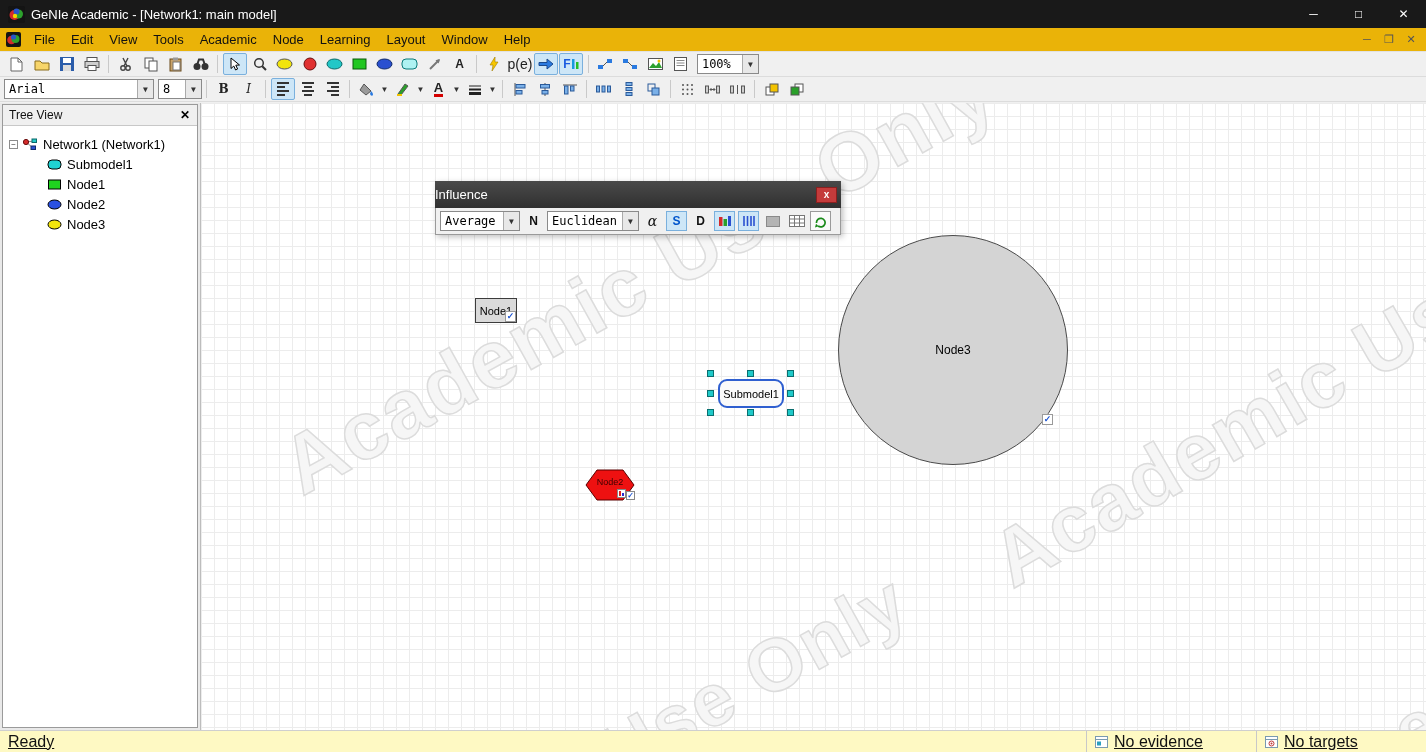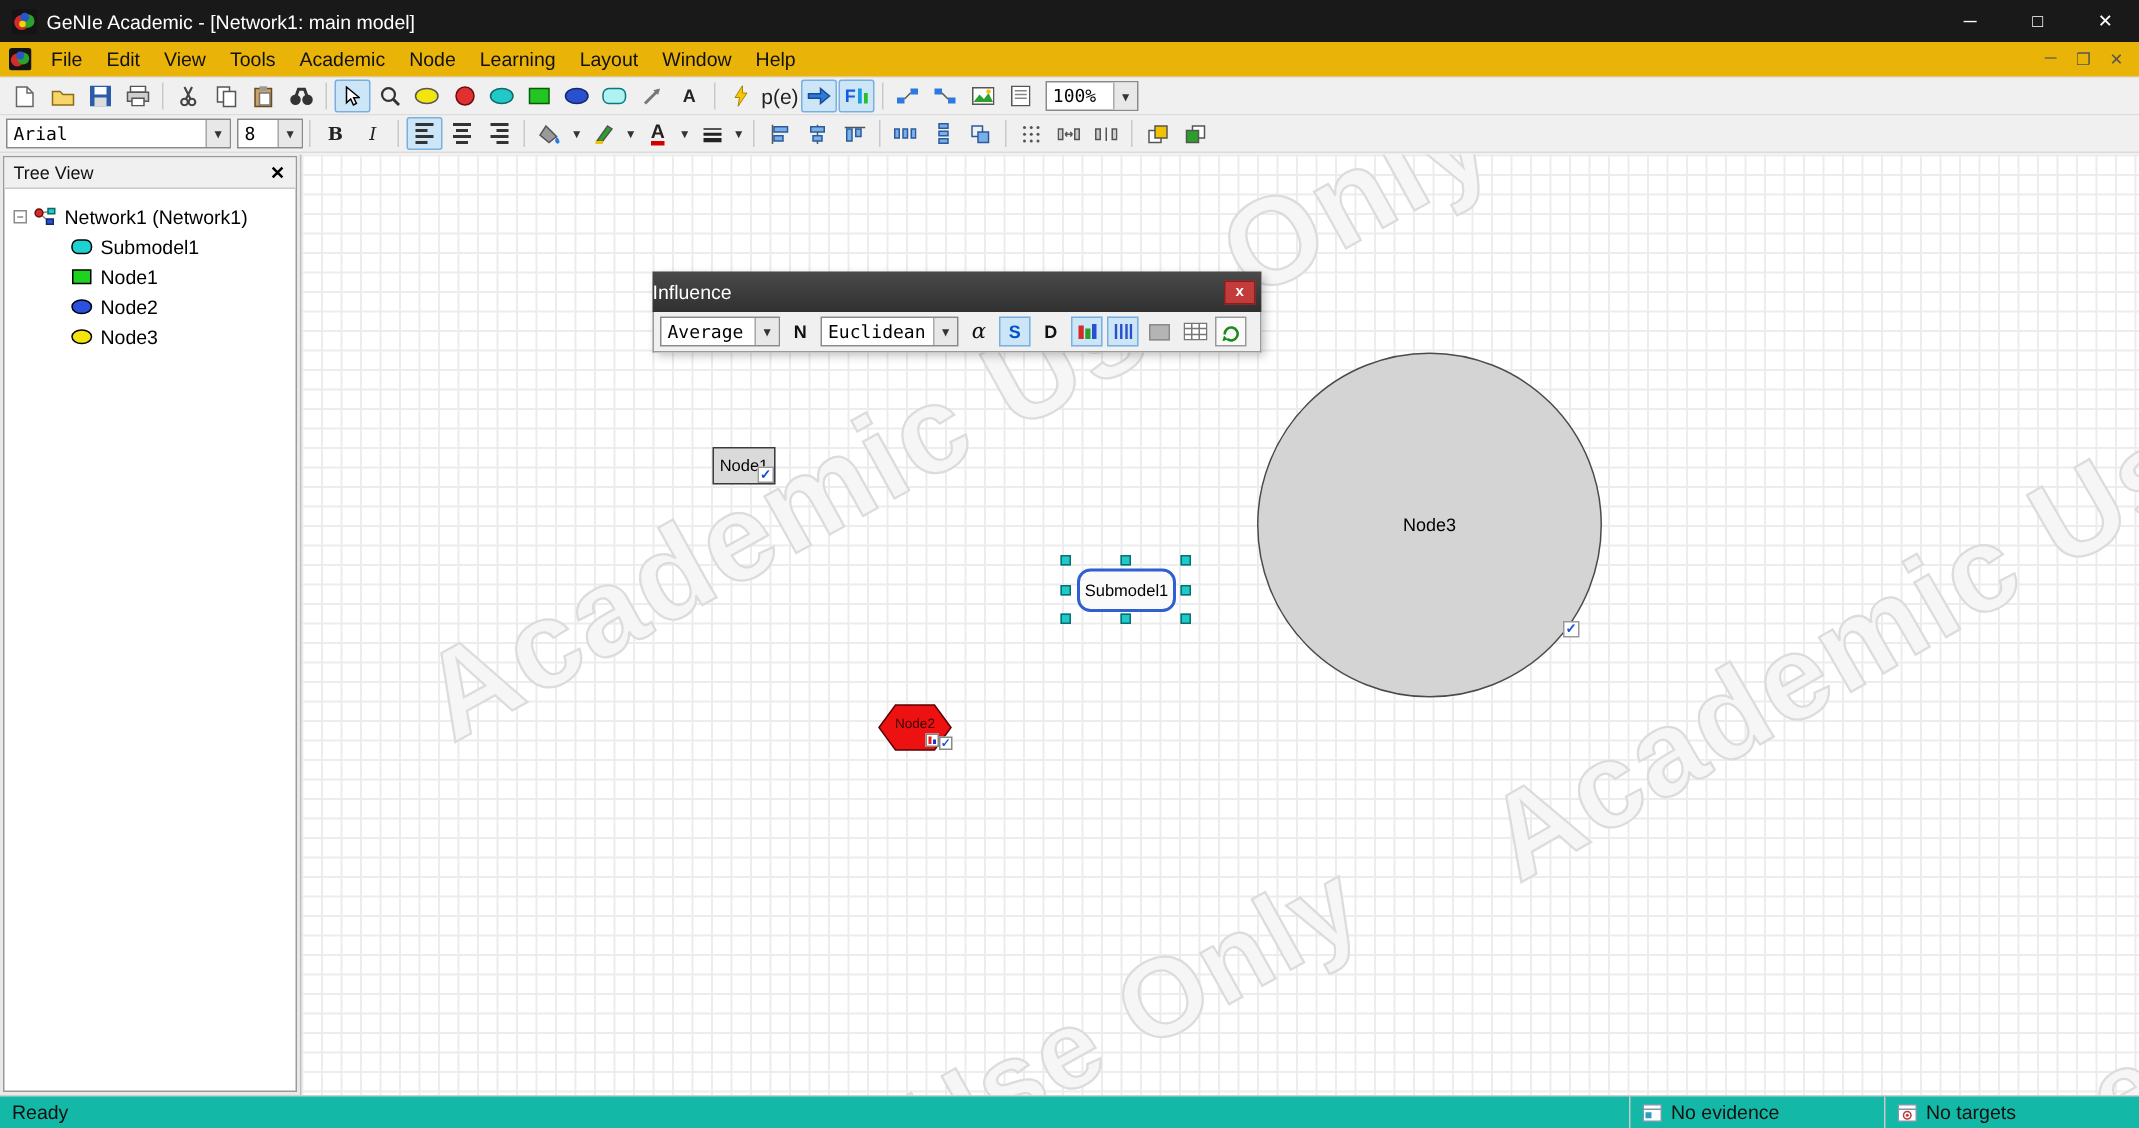--- a/index.html
+++ b/index.html
@@ -94,21 +94,21 @@
   .mini-bars { left:32px; top:20px; display:flex; align-items:flex-end; gap:1px; padding:1px; }
   .mini-bars i { display:block; width:2px; }
   .mini-bars i:nth-child(1){ height:5px; background:#d22; }
   .mini-bars i:nth-child(2){ height:3px; background:#2a2ad2; }
   .mini-check { left:41px; top:22px; color:#1a52d0; font-size:8px; line-height:8px; text-align:center; font-weight:bold; }
 
   .node-circle { position:absolute; left:637px; top:132px; width:230px; height:230px; border-radius:50%; background:#d4d4d4; border:1px solid #4a4a4a; display:flex; align-items:center; justify-content:center; font-size:12px; z-index:4; }
   .circle-evid { left:203px; top:178px; z-index:5; }
 
   
-  .statusbar { position:absolute; left:0; right:0; bottom:0; height:22px; background:#14b8a6; border-top:1px solid #cfcfcf; display:flex; align-items:center; font-size:13px; color:#111; }
+  .statusbar { position:absolute; left:0; right:0; bottom:0; height:22px; background:#fef9c3; border-top:1px solid #cfcfcf; display:flex; align-items:center; font-size:16px; color:#111;text-decoration:underline; }
   .status-msg { padding-left:8px; flex:1; }
   .status-cell { width:170px; height:100%; border-left:1px solid #c8c8c8; display:flex; align-items:center; gap:6px; padding-left:8px;text-align:center; }
   .status-ic { display:flex; }
 
   svg { display:block; }
 </style>
 </head>
 <body>
 
 <div class="app">

